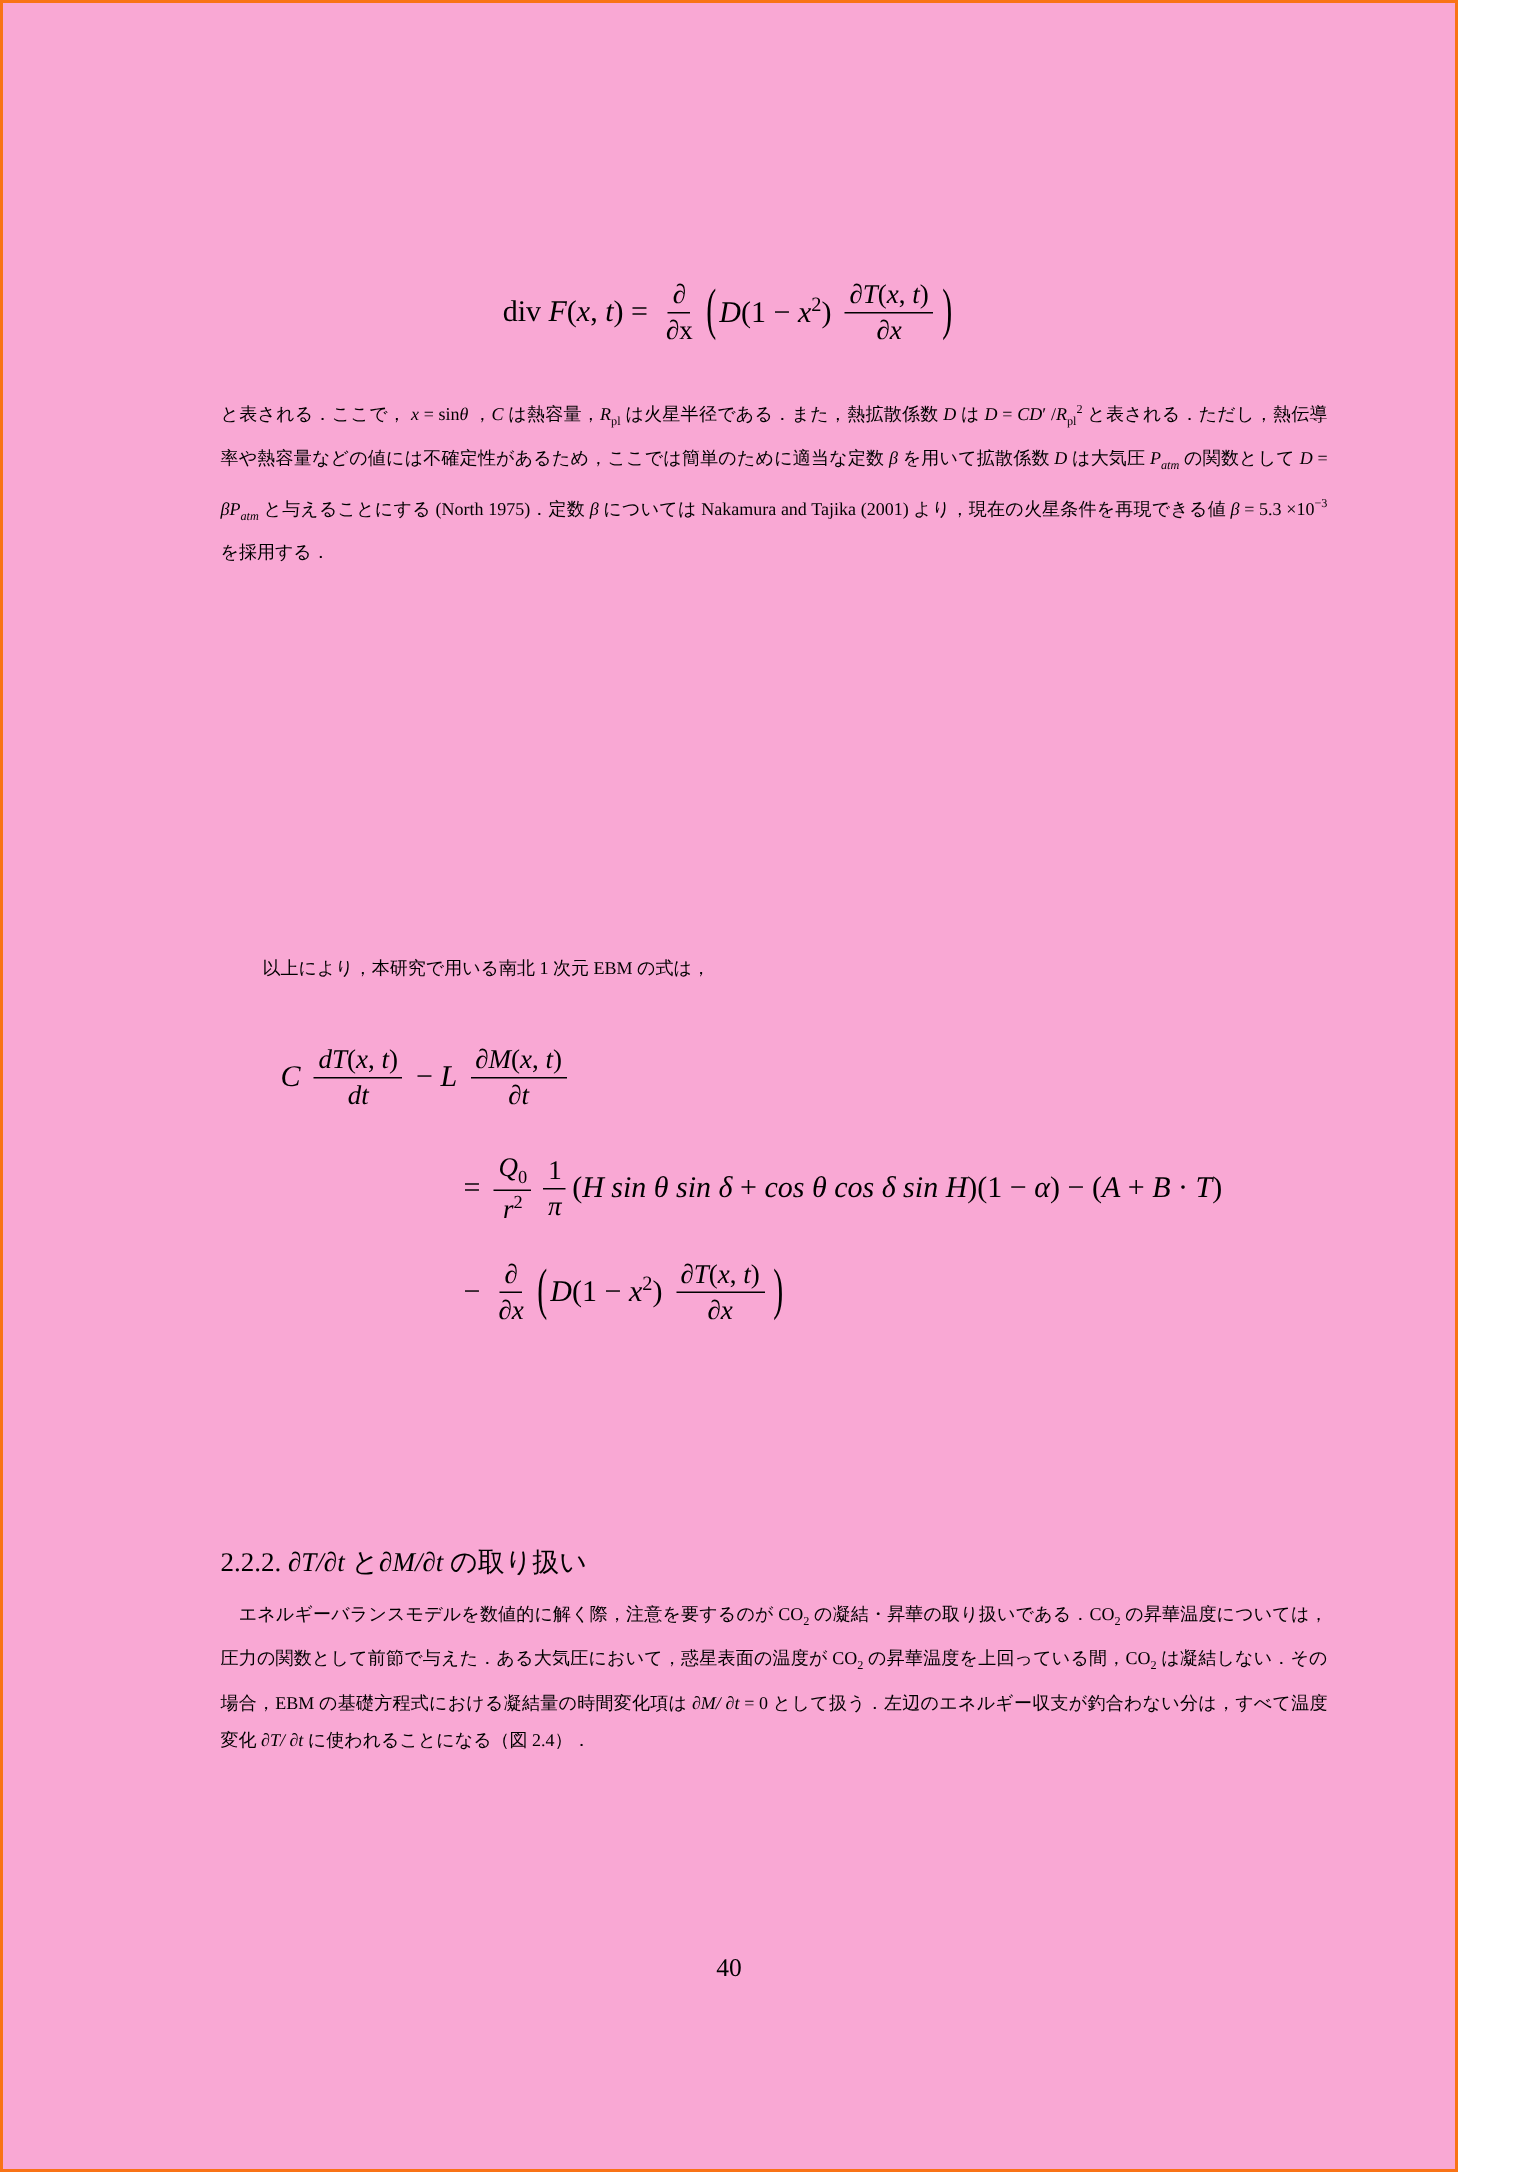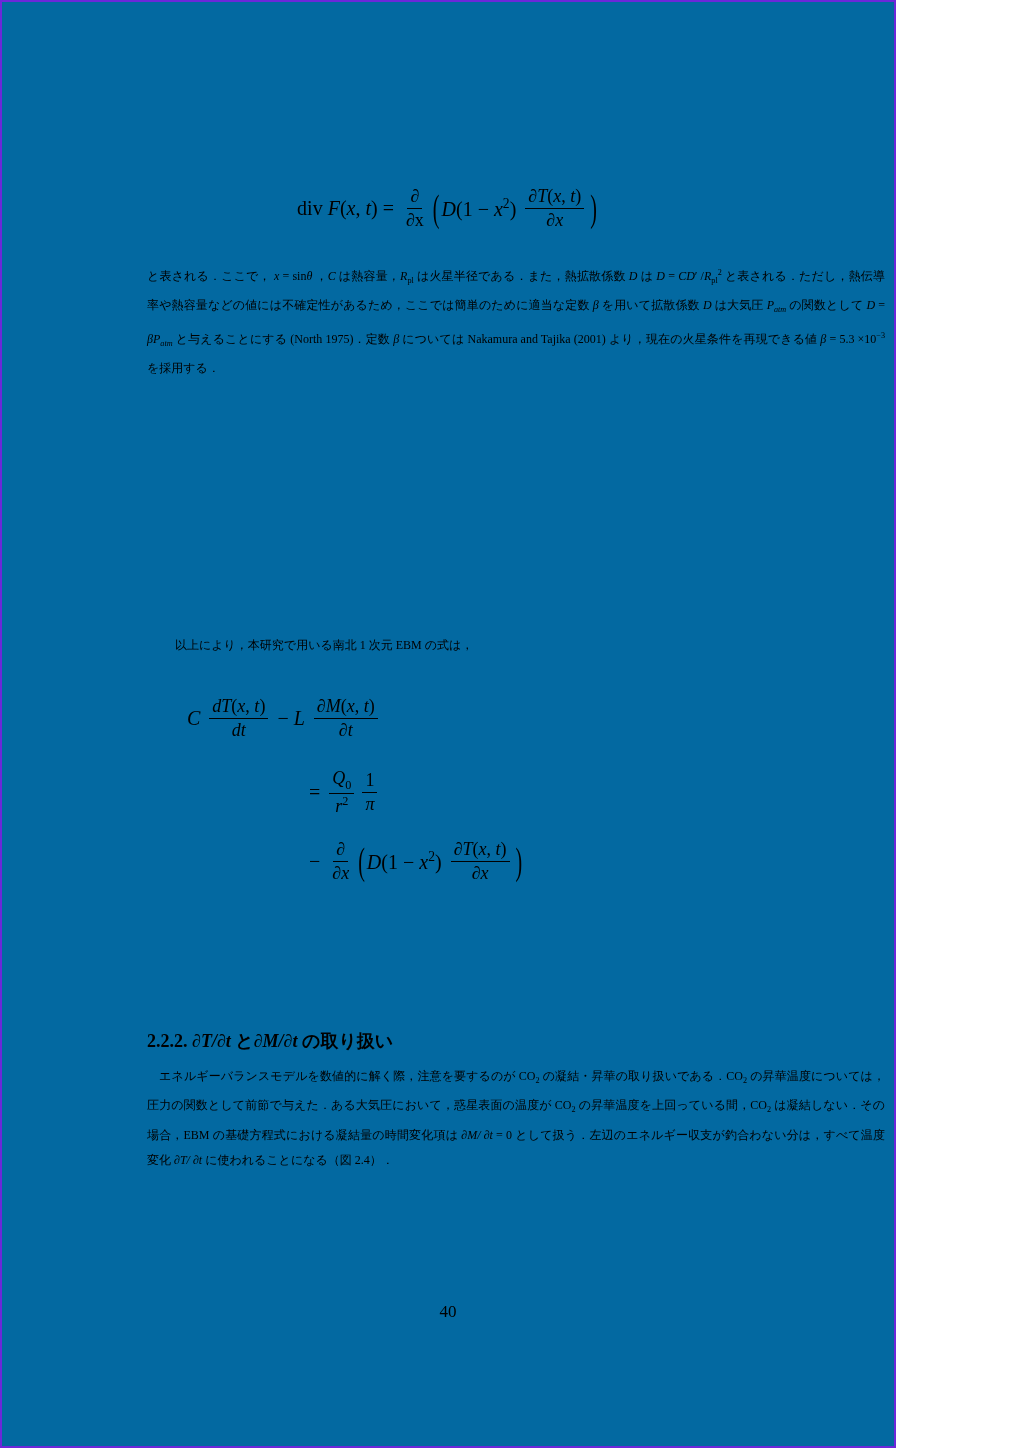--- a/index.html
+++ b/index.html
@@ -4,42 +4,42 @@
 <style>
   * { box-sizing: border-box; }
   html, body { margin: 0; padding: 0; }
   body {
     background: #ffffff;
     font-family: "Liberation Serif", "DejaVu Serif", serif;
     color: #000;
   }
   .page {
     position: relative;
-    width: 896px;
+    width: 972px;
     height: 1448px;
-    background: #0369a1;
-    border: 2px solid #6d28d9;
+    background: #f9a8d4;
+    border: 2px solid #f97316;
     overflow: hidden;
   }
   
   .jp {
     font-size: 12px;
     line-height: 25px;
   }
   .para {
     position: absolute;
     left: 145px;
     width: 738px;
     text-align: justify;
   }
   .single-line { white-space: nowrap; text-align: left; }
   .heading {
     position: absolute;
     left: 145px;
-    font-weight: bold;
+    font-weight: normal;
     font-size: 18px;
     white-space: nowrap;
   }
   .pagenum {
     position: absolute;
     left: 0; right: 0;
     text-align: center;
     font-size: 17px;
   }
   
@@ -115,20 +115,21 @@
   <div class="eqline" style="top:765px; left:307px;">
     <span><span>= </span></span>
     <span class="frac">
       <span class="num"><span class="i">Q</span><span class="sub">0</span></span>
       <span class="den"><span class="i">r</span><span class="sup">2</span></span>
     </span>
     <span class="frac">
       <span class="num"><span>1</span></span>
       <span class="den"><span class="i">π</span></span>
     </span>
+    <span><span>(</span><span class="i">H sin θ sin δ</span><span> + </span><span class="i">cos θ cos δ sin H</span><span>)(1 − </span><span class="i">α</span><span>) − (</span><span class="i">A</span><span> + </span><span class="i">B</span><span> · </span><span class="i">T</span><span>)</span></span>
   </div>
 
   <div class="eqline" style="top:836px; left:307px;">
     <span><span>− </span></span>
     <span class="frac">
       <span class="num"><span>∂</span></span>
       <span class="den"><span>∂</span><span class="i">x</span></span>
     </span>
     <span class="bigp">(</span>
     <span><span class="i">D</span><span>(1 − </span><span class="i">x</span><span class="sup">2</span><span>) </span></span>

